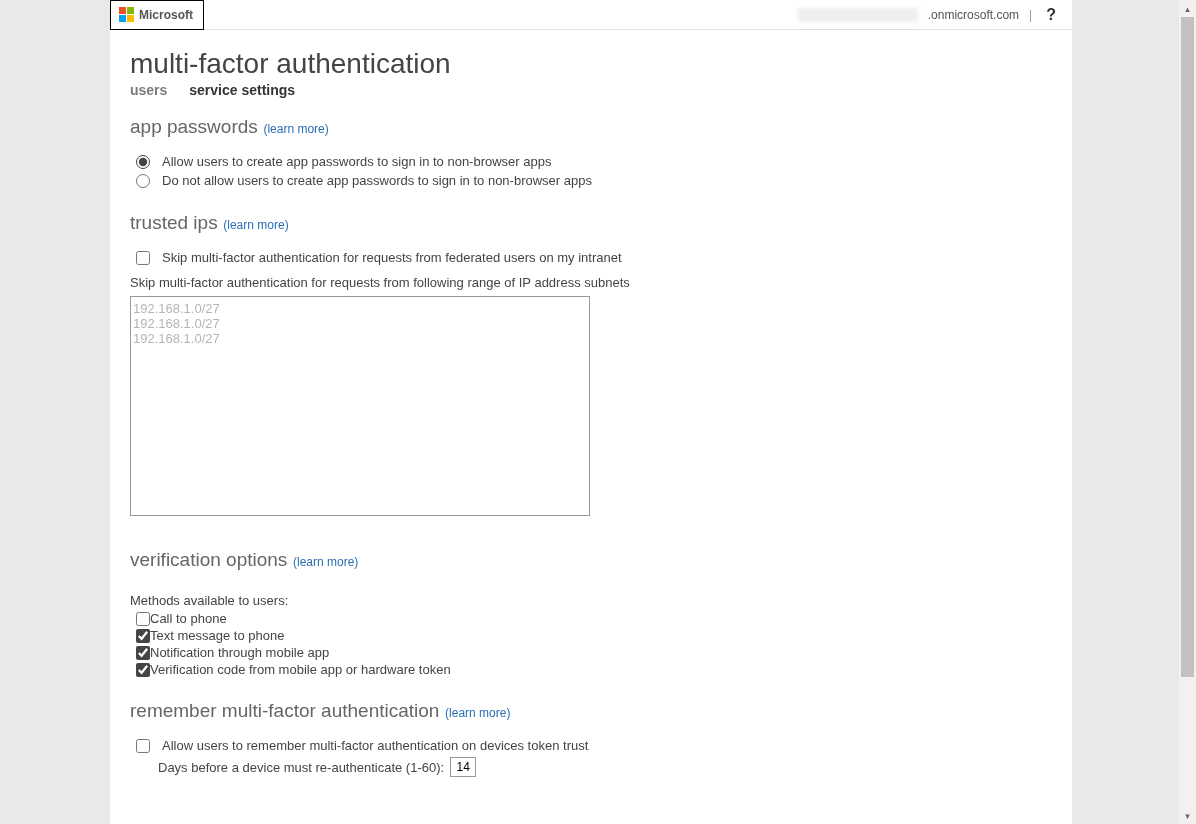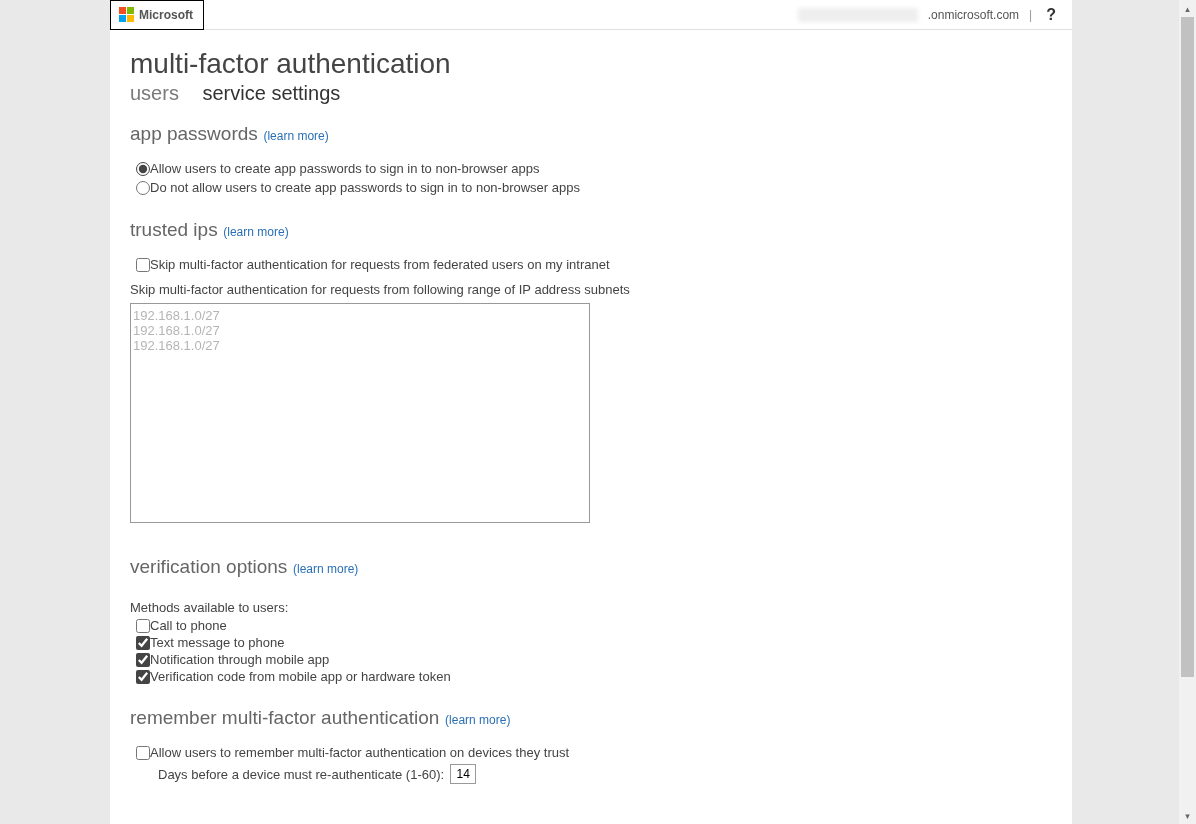--- a/index.html
+++ b/index.html
@@ -88,40 +88,41 @@
   }
   .divider { color:#999; }
   .help-icon { font-weight:bold; font-size:16px; color:#333; cursor:pointer; padding:0 4px;}
   .content { padding: 18px 20px; }
   h1.page-title {
     font-weight: 300;
     font-size: 28px;
     color: #444;
     margin-bottom: 2px;
   }
-  .tabs { font-size: 20px; color:#7a7a7a; margin-bottom: 18px; font-weight:400;}
+  .tabs { font-size: 14px; color:#7a7a7a; margin-bottom: 18px; font-weight:700;}
   .tab { margin-right: 18px; cursor:pointer; }
   .tab.active { color:#333; }
   h2.section {
     font-weight: 300;
     font-size: 19px;
     color: #666;
     margin-top: 10px;
     margin-bottom: 8px;
     display: inline;
   }
   .learn-more {
     font-size: 12px;
     color: #2a6fb5;
     cursor: pointer;
     margin-left: 2px;
   }
   .option-row {
     display:flex;
     align-items:center;
+    gap: 12px;
     padding: 2px 0 2px 6px;
     font-size: 13px;
     color:#444;
   }
   input[type=radio], input[type=checkbox]{
     width:14px; height:14px; cursor:pointer;
     accent-color: #444;
   }
   .subtext {
     font-size: 13px;
@@ -233,21 +234,21 @@
           <span>Verification code from mobile app or hardware token</span>
         </div>
       </div>
 
       <div class="section-block">
         <h2 class="section">remember multi-factor authentication</h2>
         <span class="learn-more">(learn more)</span>
         <div style="height:14px"></div>
         <div class="option-row">
           <input type="checkbox" style="">
-          <span>Allow users to remember multi-factor authentication on devices they trust</span>
+          <span>Allow users to remember multi-factor authentication on devices token trust</span>
         </div>
         <div class="option-row" style="padding-left:28px; gap:6px;">
           <span>Days before a device must re-authenticate (1-60):</span>
           <input class="days-input" type="text" value="14" style="">
         </div>
       </div>
 
     </div>
   </div>
 

